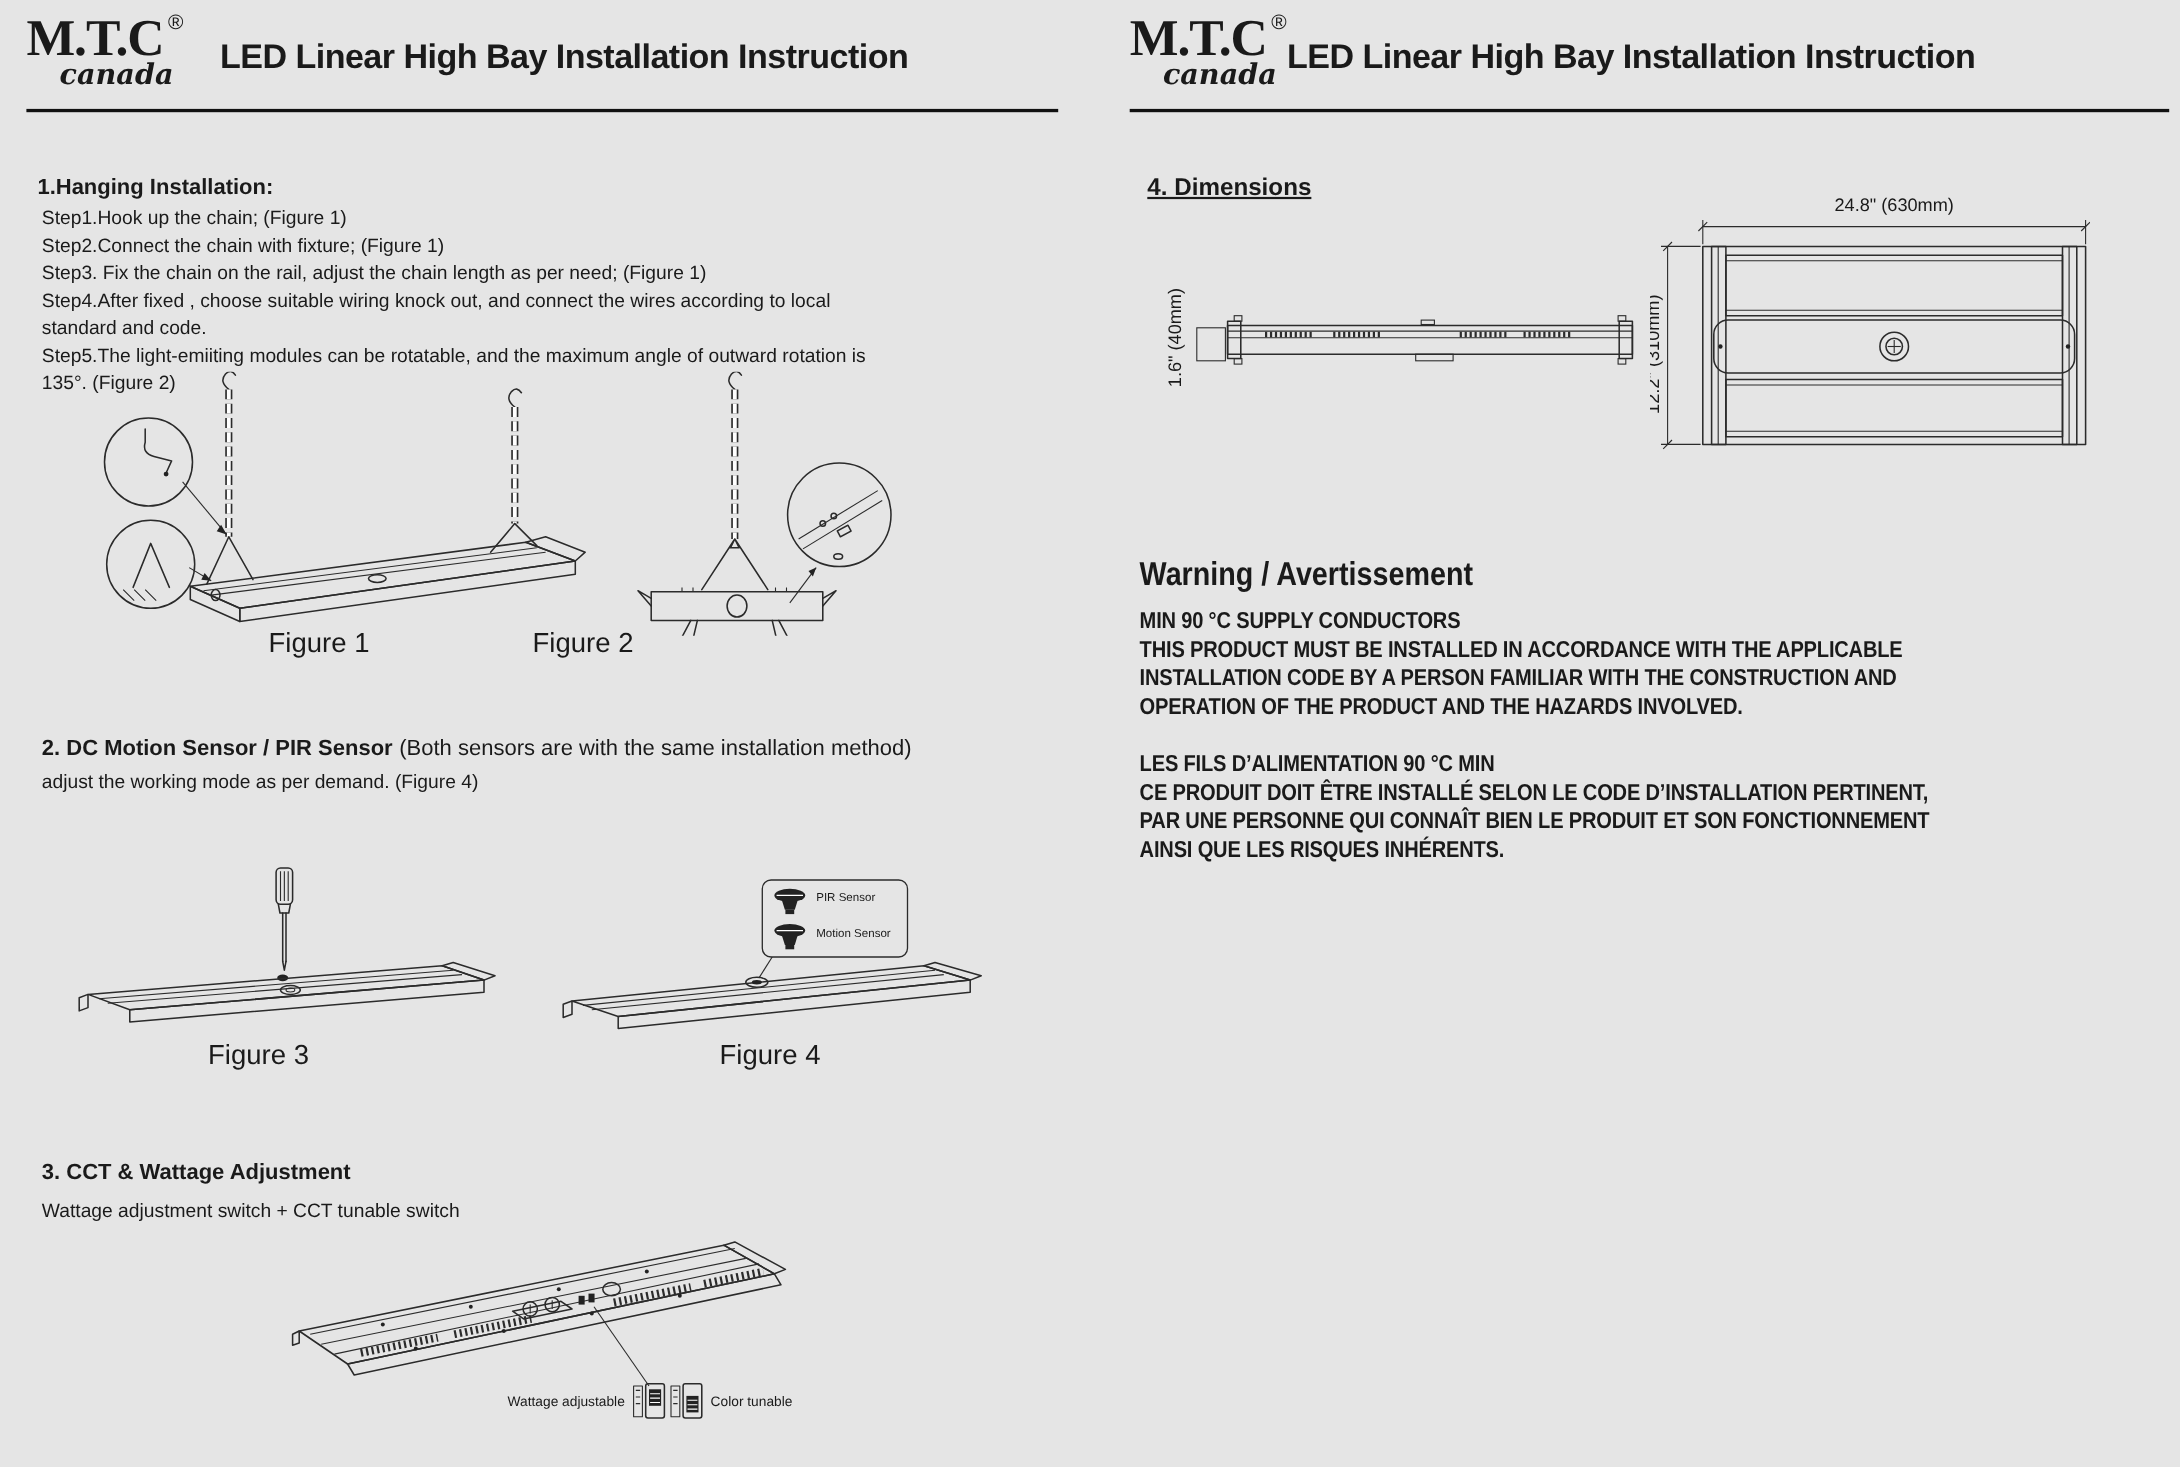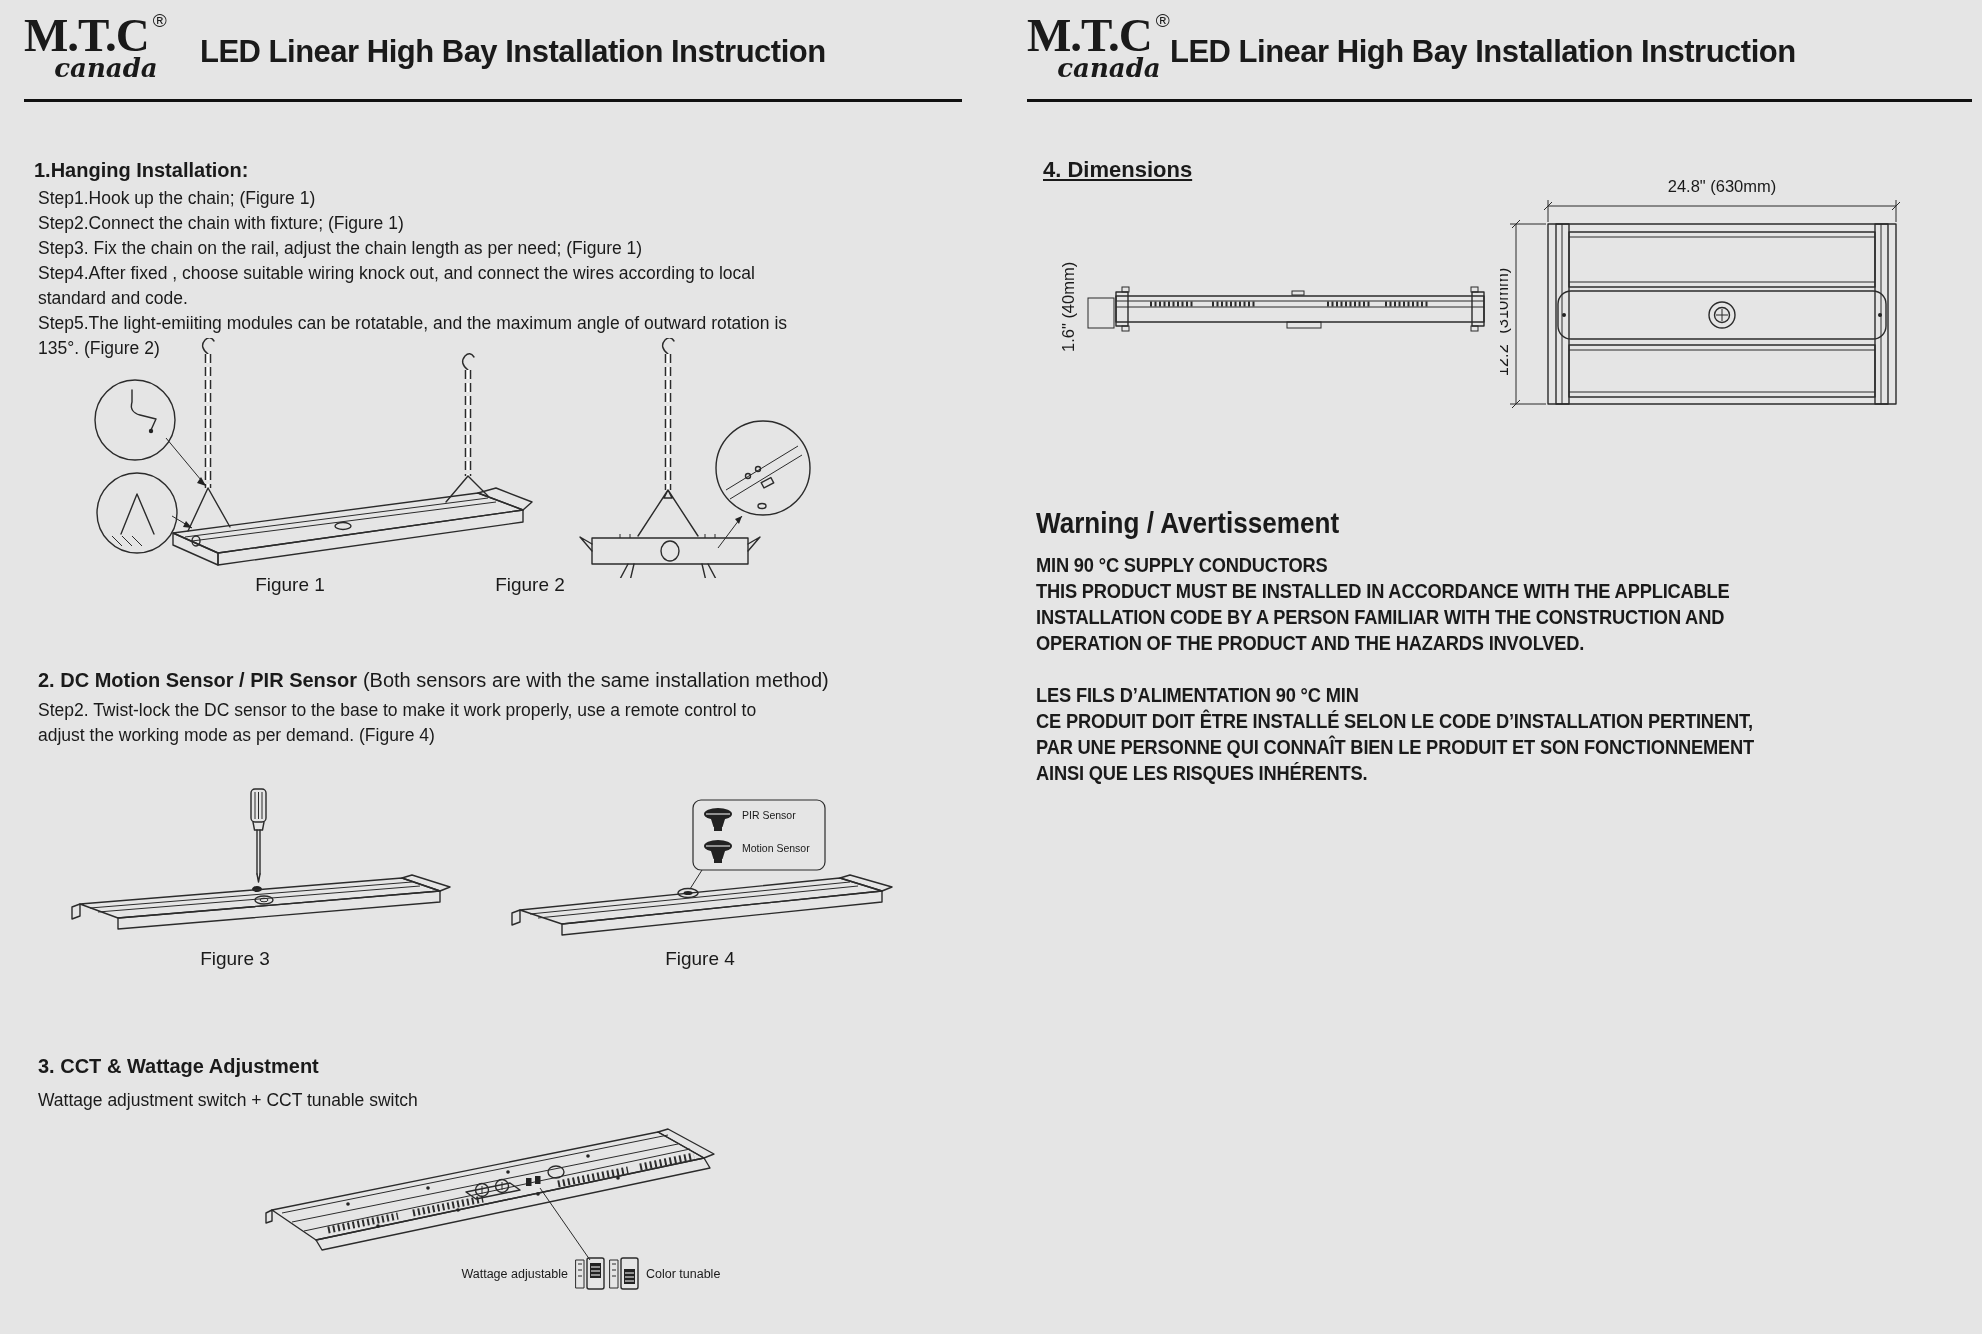--- a/index.html
+++ b/index.html
@@ -11,21 +11,21 @@
   
   .logo-main{font-family:"Liberation Serif",serif;font-weight:bold;font-size:47px;letter-spacing:-1px;line-height:1;}
   .logo-reg{font-family:"Liberation Sans",sans-serif;font-weight:normal;font-size:19px;position:relative;top:-24px;left:4px;}
   .logo-sub{font-family:"DejaVu Serif",serif;font-style:italic;font-weight:bold;font-size:26px;text-align:right;margin-top:-4px;padding-right:4px;line-height:1;}
   .page-title{font-weight:bold;font-size:31px;letter-spacing:-0.5px;white-space:nowrap;line-height:1;}
   .rule{height:3px;background:#111;}
   
   .sec-head{font-weight:bold;font-size:20px;line-height:24px;white-space:nowrap;}
   .sec-head .norm{font-weight:normal;margin-left:6px;text-align:center;}
   .step-lines{font-size:17.5px;line-height:25px;white-space:nowrap;}
-  .fig-label{font-size:19px;text-align:center;width:200px;line-height:22px;}
+  .fig-label{font-size:25px;text-align:center;width:200px;line-height:22px;}
   
   .warn-head{font-weight:bold;font-size:30px;line-height:1;white-space:nowrap;transform:scaleX(0.87);transform-origin:left top;}
   .warn-block{font-weight:bold;font-size:21px;line-height:26px;white-space:nowrap;transform:scaleX(0.87);transform-origin:left top;letter-spacing:-0.2px;}
   
   svg{display:block;}
   .ln{fill:none;stroke:#2b2b2b;stroke-width:1.4;stroke-linecap:round;stroke-linejoin:round;}
   .thin{fill:none;stroke:#2b2b2b;stroke-width:1;}
   .fillk{fill:#222;stroke:none;}
   .chain-o{fill:none;stroke:#2b2b2b;stroke-width:6.5;stroke-dasharray:9 4;}
   .chain-i{fill:none;stroke:#ffffff;stroke-width:3.5;stroke-dasharray:9 4;}
@@ -120,21 +120,20 @@
     </g>
   </svg>
 
   <div class="abs fig-label" style="left:190px;top:574px;">Figure 1</div>
   <div class="abs fig-label" style="left:430px;top:574px;">Figure 2</div>
 
   <div class="abs sec-head" style="left:38px;top:668px;">
     <span>2. DC Motion Sensor / PIR Sensor</span><span class="norm">(Both sensors are with the same installation method)</span>
   </div>
   <div class="abs step-lines" style="left:38px;top:698px;">
-    <div>Step2. Twist-lock the DC sensor to the base to make it work properly, use a remote control to</div>
     <div>adjust the working mode as per demand. (Figure 4)</div>
   </div>
 
   <svg class="abs" style="left:68px;top:786px;" width="395" height="175" viewBox="0 0 395 175">
     <g>
       <rect class="ln" x="183" y="3" width="15" height="33" rx="4"></rect>
       <line class="thin" x1="187" y1="6" x2="187" y2="33"></line>
       <line class="thin" x1="190.5" y1="6" x2="190.5" y2="33"></line>
       <line class="thin" x1="194" y1="6" x2="194" y2="33"></line>
       <path class="ln" d="M185 36 l1.5 8 h8 l1.5 -8"></path>

